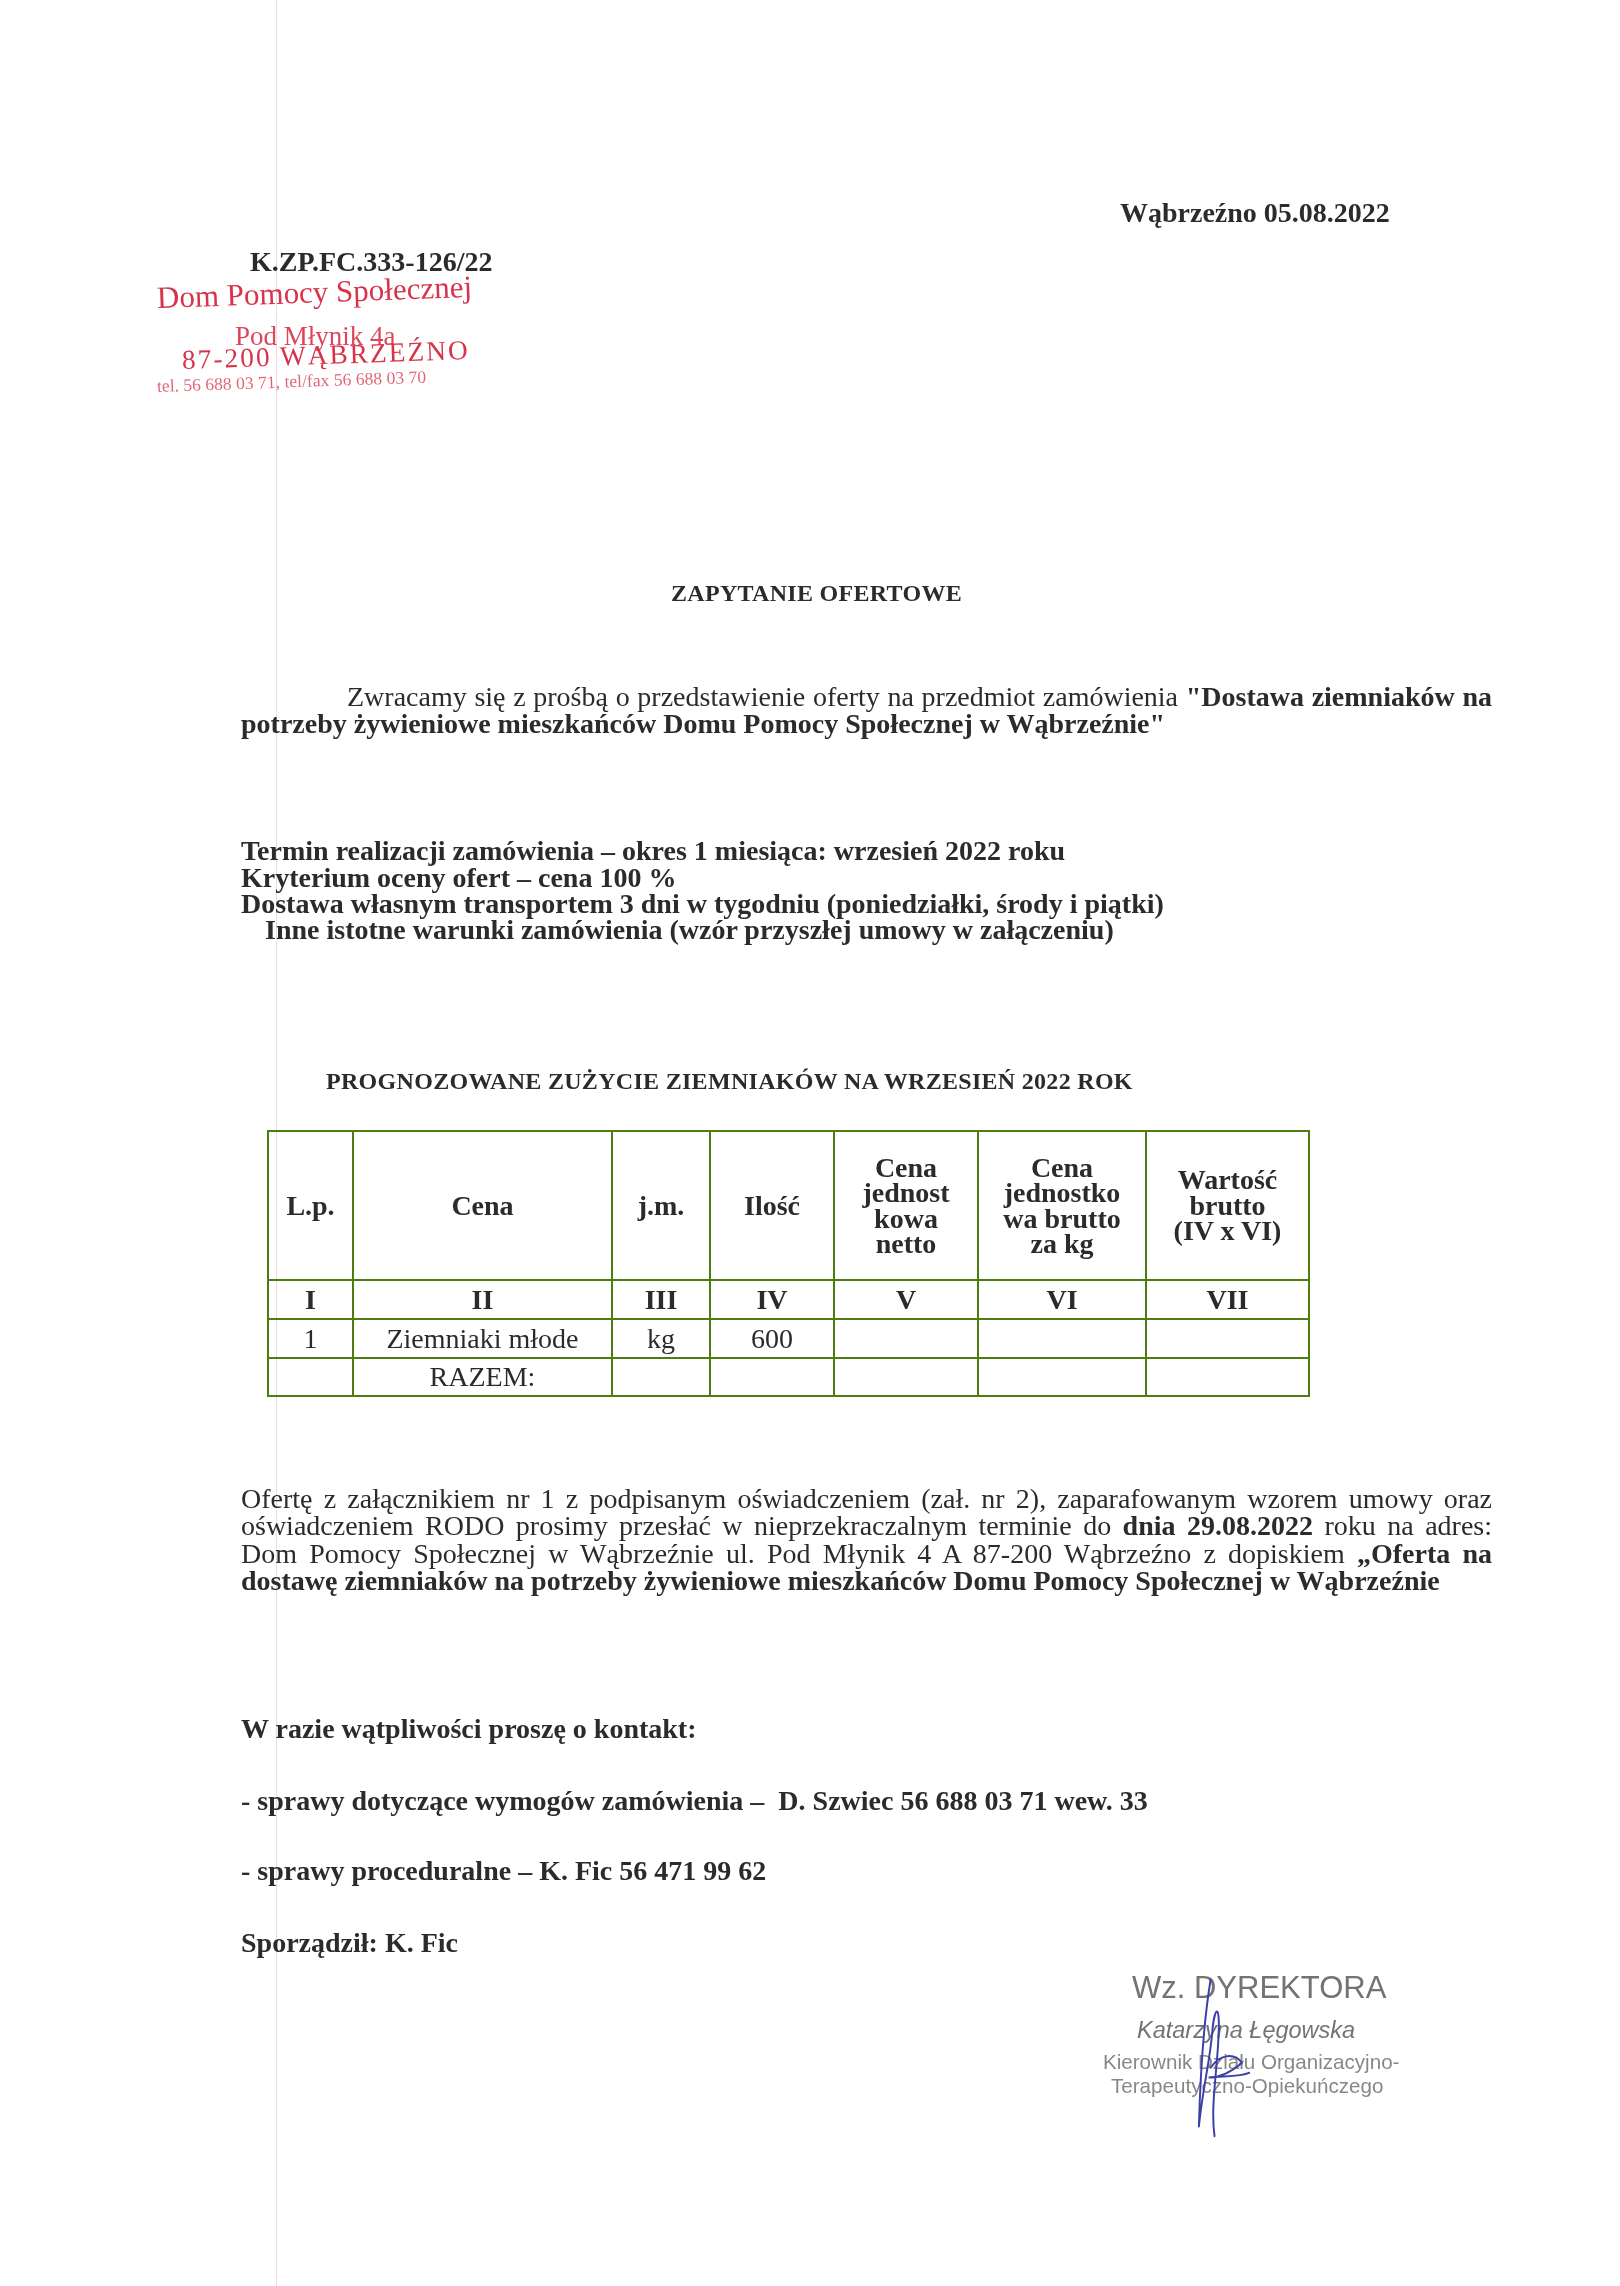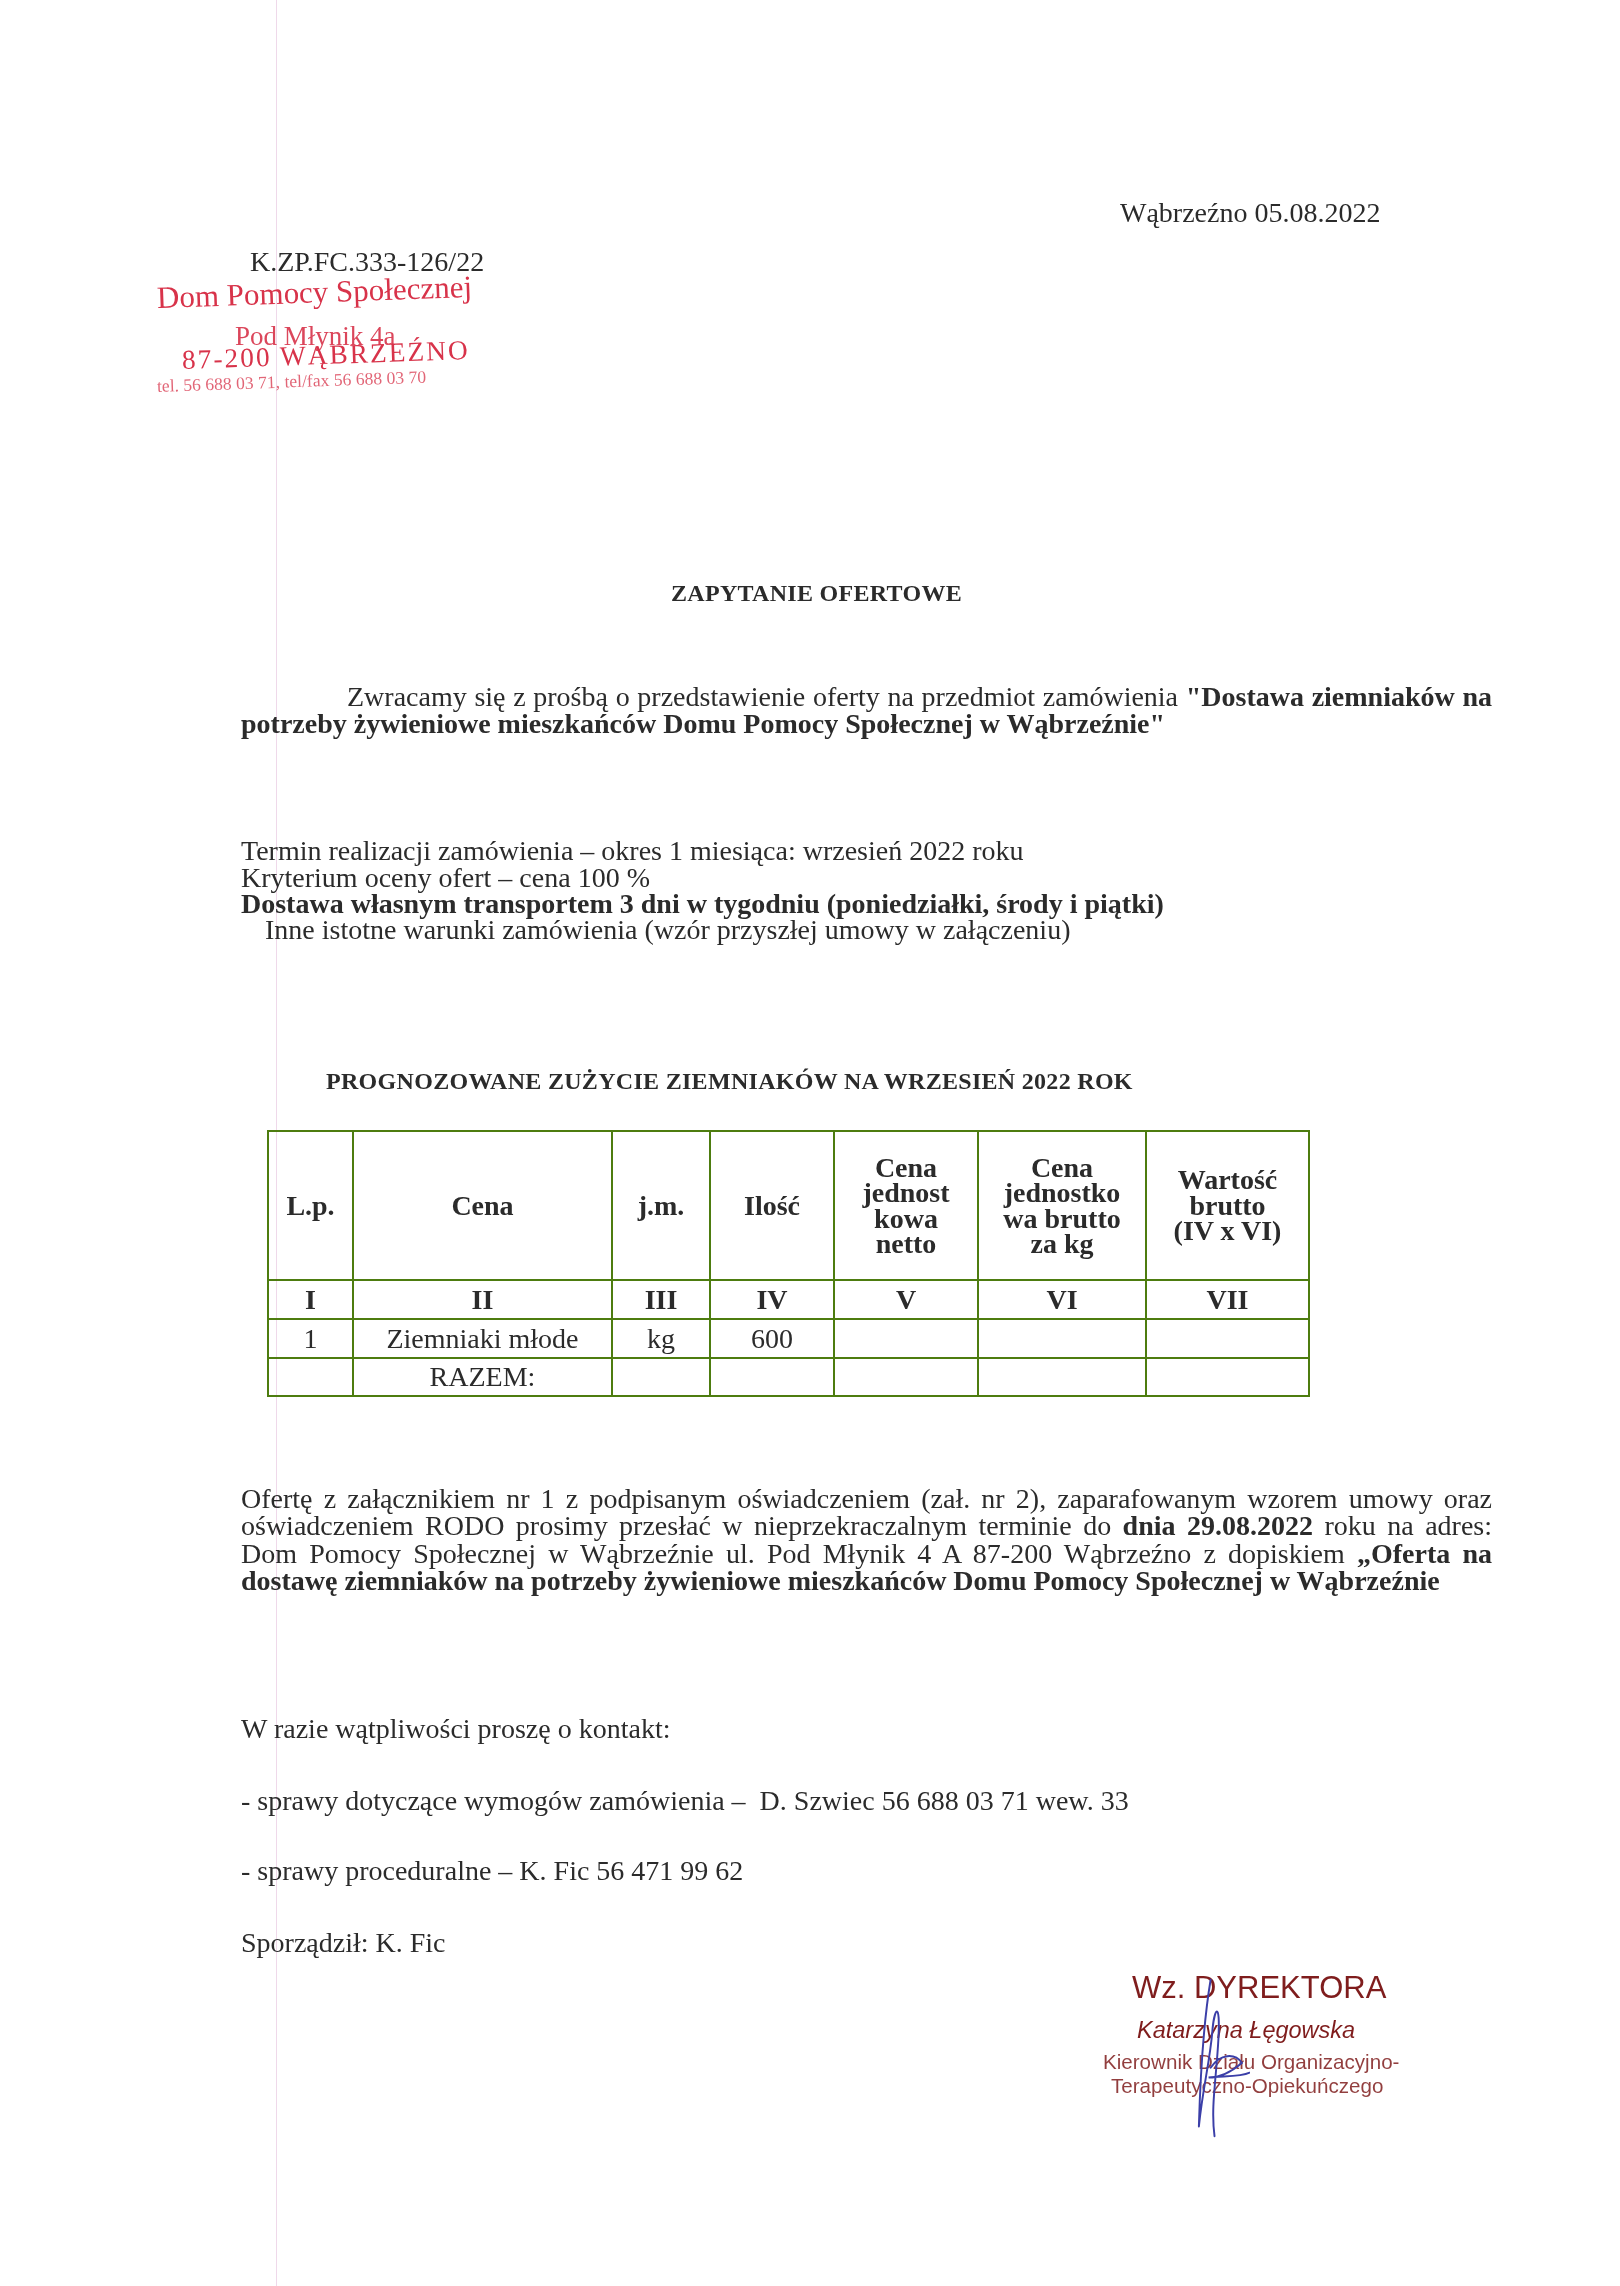--- a/index.html
+++ b/index.html
@@ -1,24 +1,24 @@
 <!DOCTYPE html>
 <html><head>
   <meta charset="utf-8">
   <style>
     html, body { margin: 0; padding: 0; background: #ffffff; }
     body { width: 1620px; height: 2287px; position: relative; overflow: hidden;
            font-family: "Liberation Serif", "DejaVu Serif", serif; color: #2b2b2b; }
     .abs { position: absolute; white-space: nowrap; }
-    .t { font-size: 28px; line-height: 1; }
+    .t { font-size: 28px; line-height: 1; font-weight: bold; }
     .b { font-weight: bold; }
     .scanline { position: absolute; top: 0; width: 1px; background: #efd9ea; }
 
     .stamp-red { color: #d8334a; font-family: "Liberation Serif", "DejaVu Serif", serif; }
-    .stamp-pink { color: #7f1d1d; font-family: "Liberation Sans", "DejaVu Sans", sans-serif; }
+    .stamp-pink { color: #737373; font-family: "Liberation Sans", "DejaVu Sans", sans-serif; }
 
     .title { font-size: 24px; font-weight: bold; letter-spacing: 0.3px; margin-top: 6px; }
 
     .para { position: absolute; left: 241px; width: 1251px; font-size: 28px; line-height: 27px; text-align: justify; }
     .para .indent { display: inline-block; width: 106px; }
 
     table.grid { position: absolute; left: 267px; top: 1130px; border-collapse: collapse;
                  table-layout: fixed; font-size: 28px; }
     table.grid td { border: 2px solid #4d7c0f; text-align: center; vertical-align: middle; padding: 0; line-height: 25.5px; }
     table.grid tr.h td { height: 147px; font-weight: bold; }

